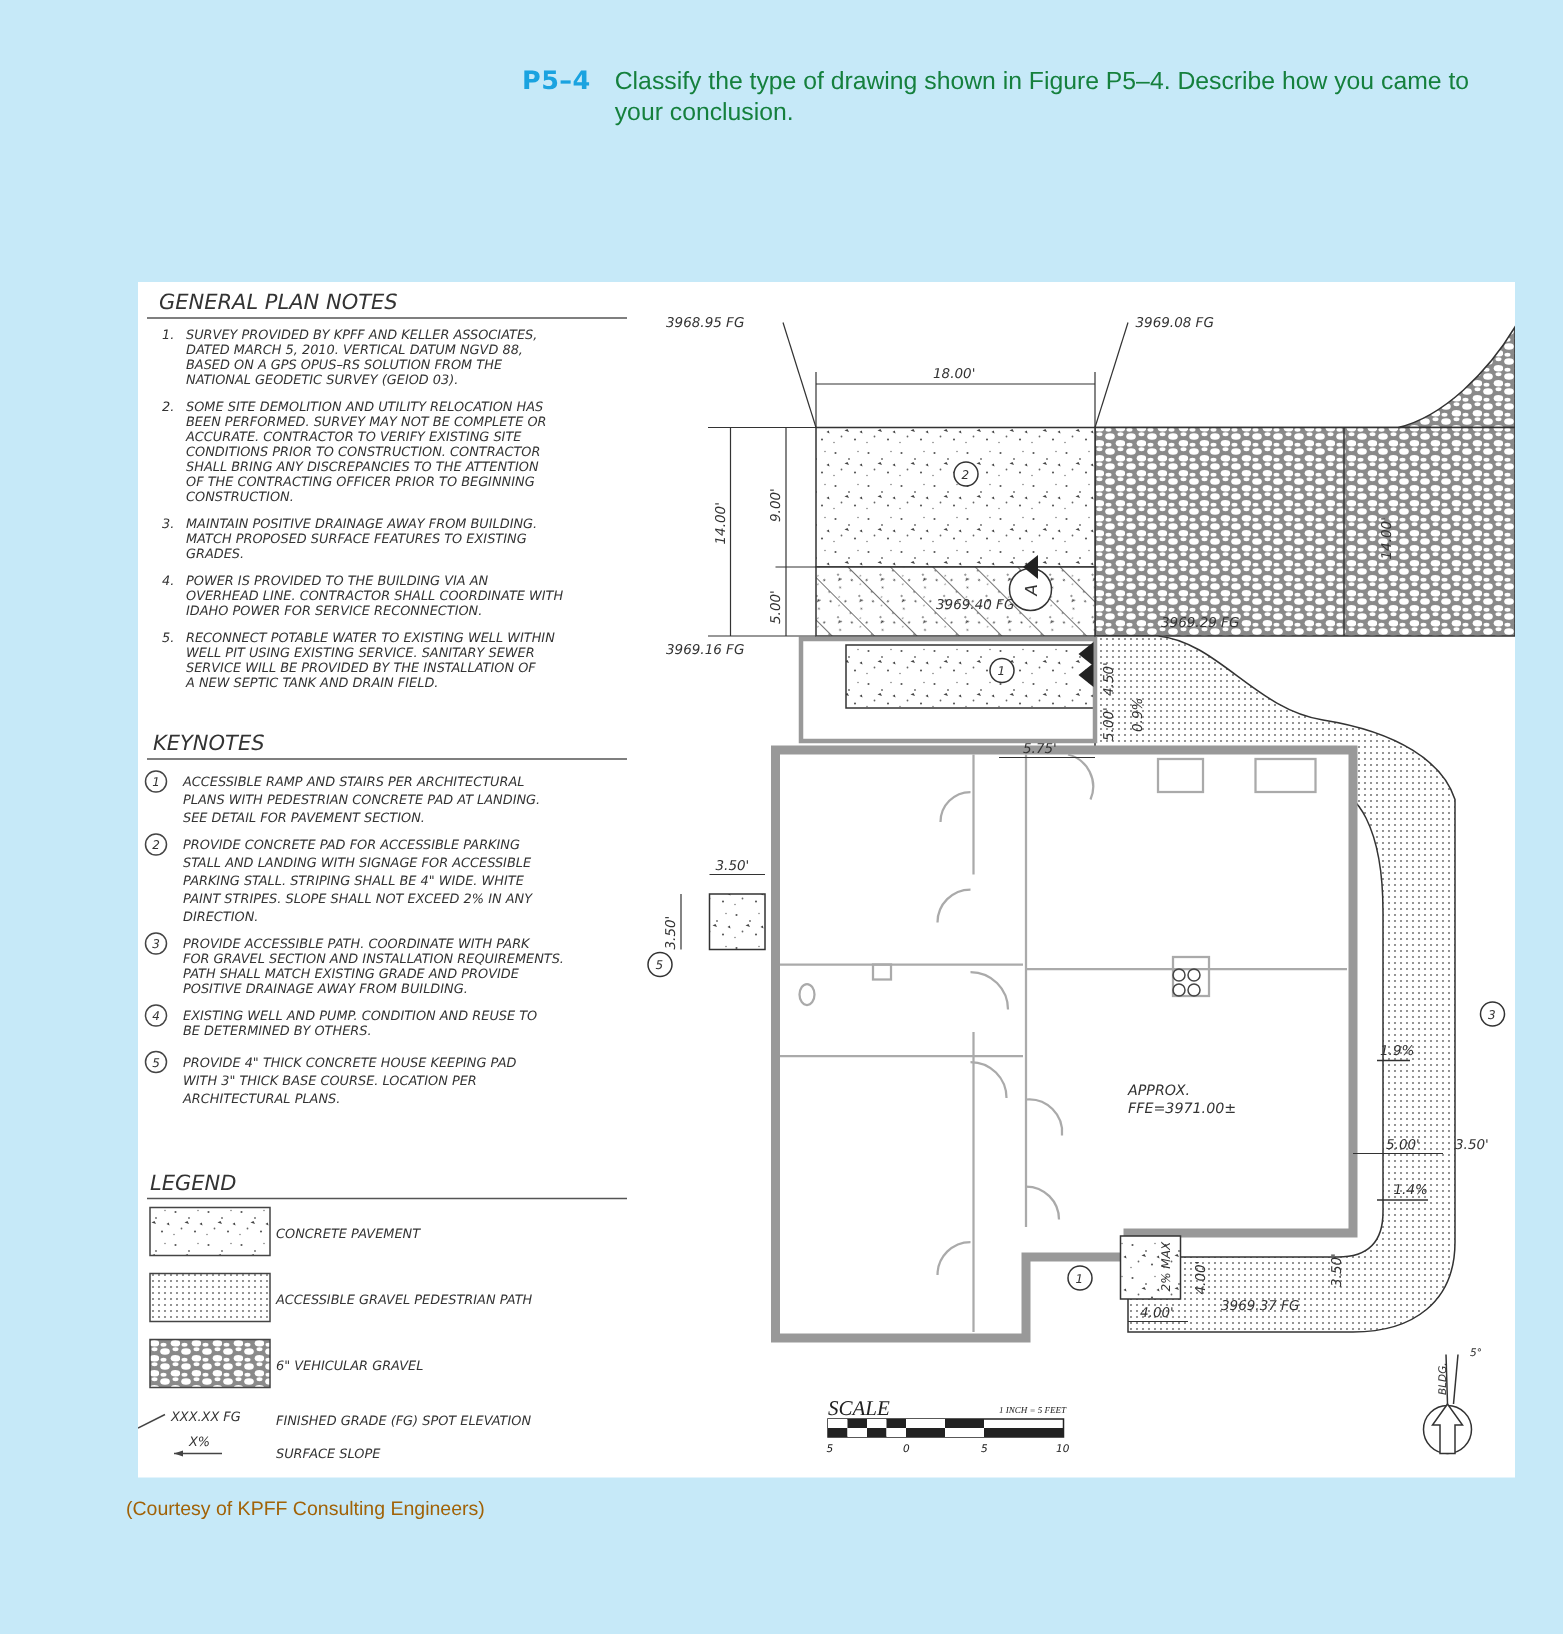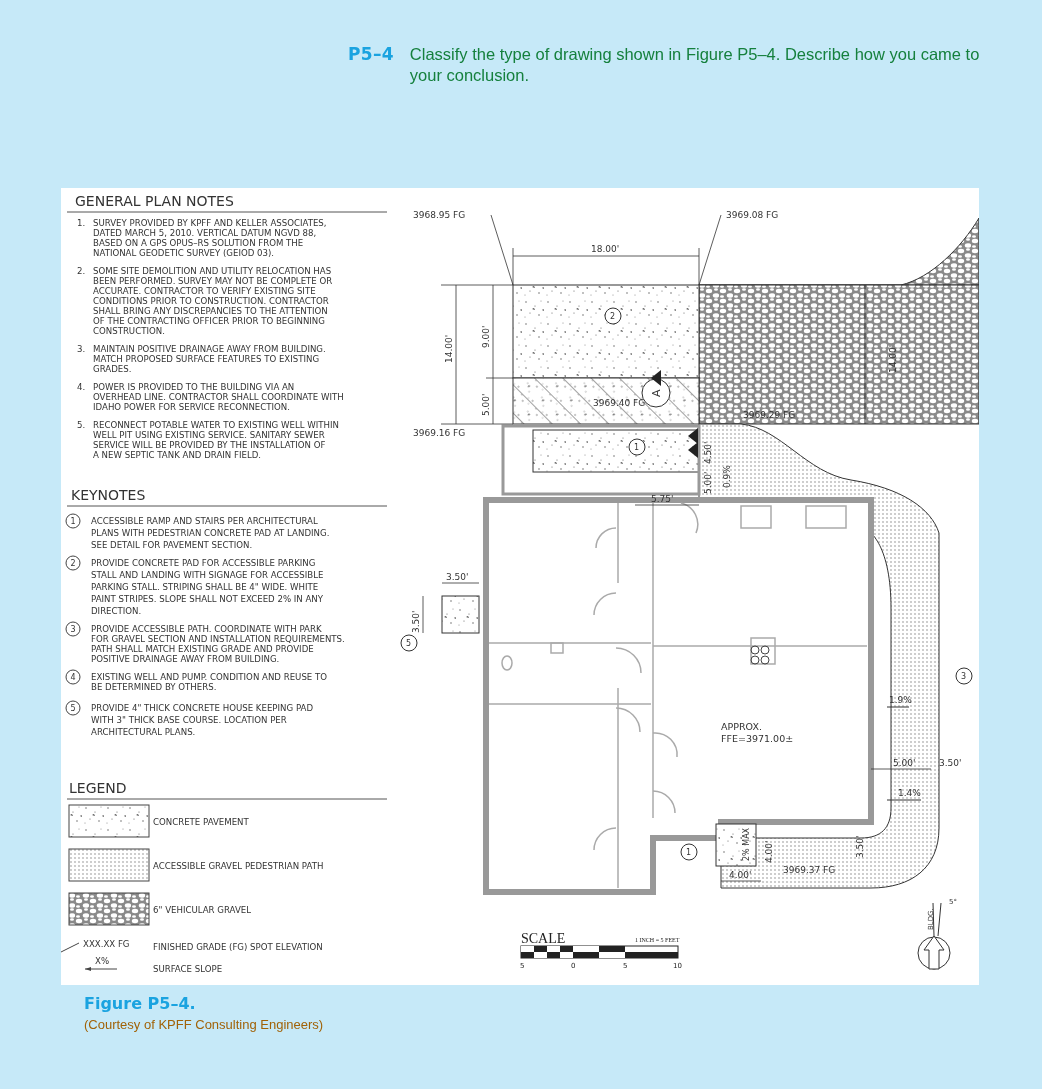--- a/index.html
+++ b/index.html
@@ -13,22 +13,23 @@
   .problem {
     position: absolute; left: 348px; top: 44px; width: 640px;
     display: flex; gap: 16px;
   }
   .problem-num {
     color: #1aa3e0; font-weight: bold; font-size: 17px;
     font-family: "DejaVu Sans", sans-serif; white-space: nowrap; letter-spacing: 0.3px;
   }
   .problem-text { color: #15803d; font-size: 16.5px; line-height: 21px; }
   .figure {
-    position: absolute; left: 61px; top: 188px; width: 918px; height: 797px;
+    position: absolute; left: 92px; top: 188px; width: 918px; height: 797px;
     background: #ffffff;
+    font-style: italic;
   }
   .figure svg { position: absolute; left: 0; top: 0; }
   .cad { font-family: "DejaVu Sans", sans-serif; fill: #333; }
   .caption { position: absolute; left: 84px; top: 994px; }
   .caption-title {
     color: #1aa3e0; font-weight: bold; font-size: 16px;
     font-family: "DejaVu Sans", sans-serif;
   }
   .caption-credit { color: #a16207; font-size: 13px; margin-top: 4px; }
 </style>
@@ -317,15 +318,14 @@
       <path d="M873 748 L863 762 L868 762 L868 781 L878 781 L878 762 L883 762 Z" fill="#fff" stroke="#333"></path>
       <line x1="873" y1="748" x2="872" y2="715" stroke="#333"></line>
       <line x1="877" y1="748" x2="880" y2="715" stroke="#333"></line>
       <text x="872" y="742" font-size="7" fill="#333" transform="rotate(-90 872 742)">BLDG.</text>
       <text x="888" y="716" font-size="7" fill="#333">5°</text>
     </g>
   </svg>
 </div>
 
 <div class="caption">
-  <div class="caption-title">Figure P5–4.</div>
   <div class="caption-credit">(Courtesy of KPFF Consulting Engineers)</div>
 </div>
 
 </body></html>

